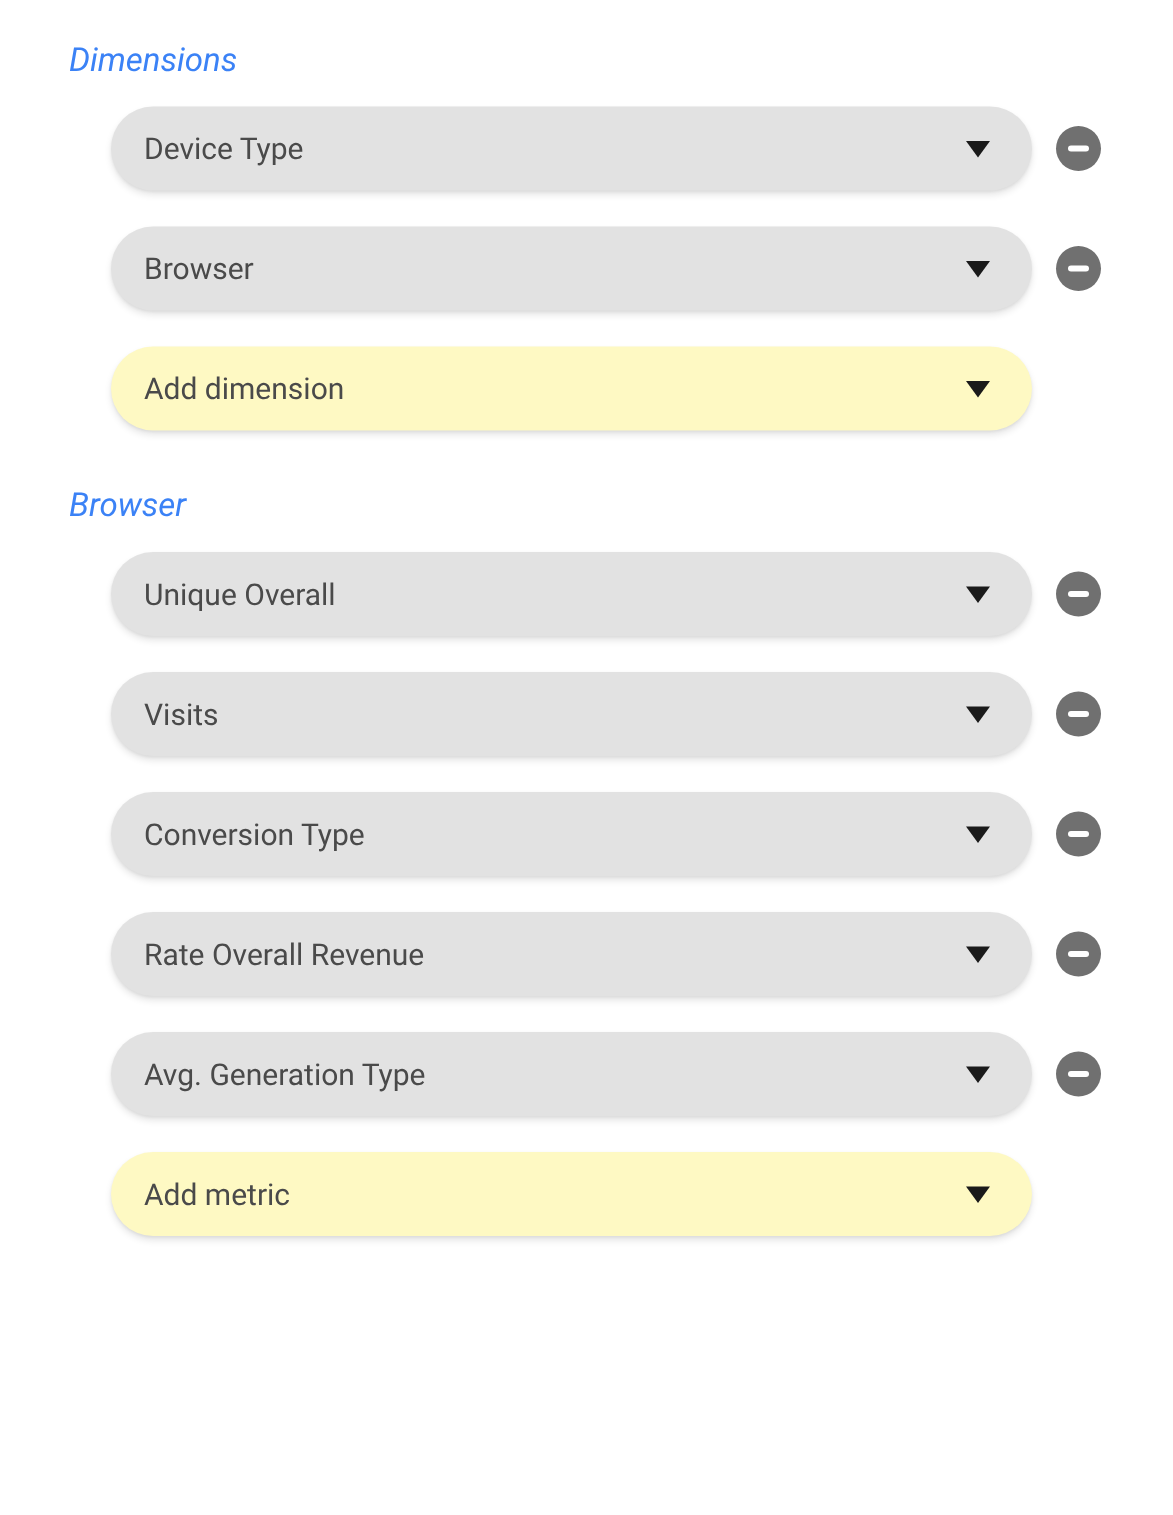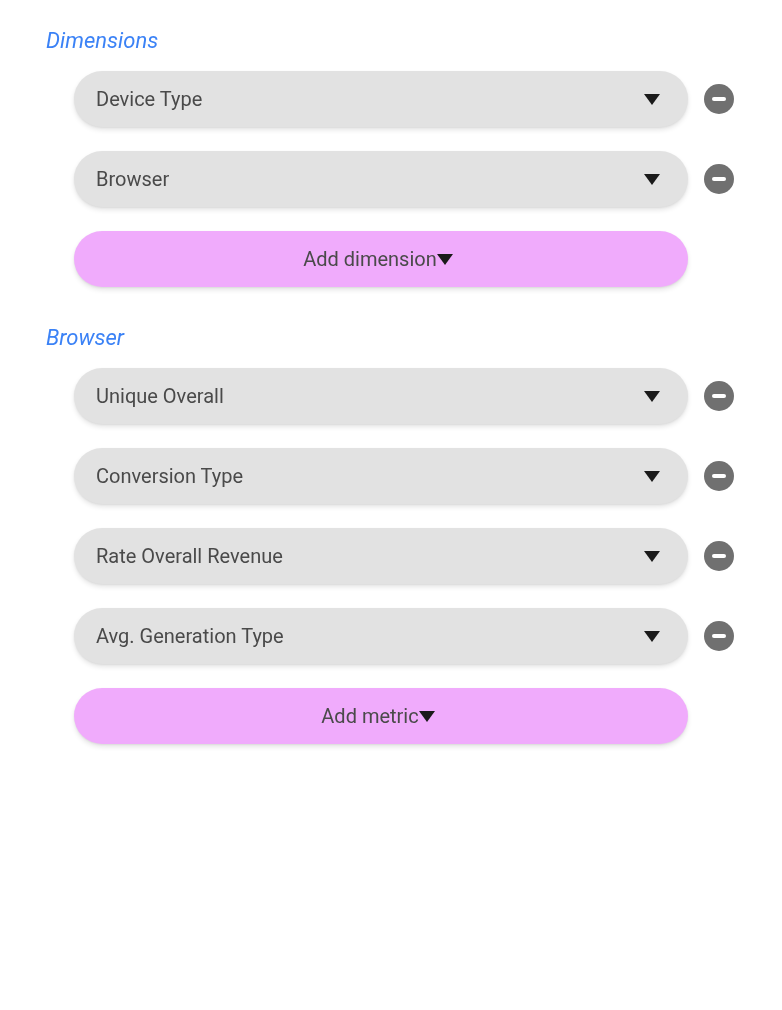--- a/index.html
+++ b/index.html
@@ -40,22 +40,21 @@
       background: #e2e2e2;
       display: flex;
       align-items: center;
       justify-content: space-between;
       padding: 0 28px 0 22px;
       box-shadow: 0 3px 5px rgba(0,0,0,0.10), 0 1px 2px rgba(0,0,0,0.06);
       cursor: pointer;
       user-select: none;
     }
     .pill.placeholder {
-      background: #f0abfc;
-      justify-content: center;
+      background: #fef9c3;
     }
     .pill-label {
       font-size: 20px;
       color: #4a4a4a;
       font-weight: 400;
     }
     .chevron {
       width: 0;
       height: 0;
       border-left: 8px solid transparent;
@@ -128,20 +127,27 @@
   <div class="rows">
 
     <div class="row">
       <div class="pill">
         <span class="pill-label">Unique Overall</span>
         <span class="chevron"></span>
       </div>
       <div class="remove-btn"></div>
     </div>
 
+    <div class="row">
+      <div class="pill">
+        <span class="pill-label">Visits</span>
+        <span class="chevron"></span>
+      </div>
+      <div class="remove-btn"></div>
+    </div>
 
     <div class="row">
       <div class="pill">
         <span class="pill-label">Conversion Type</span>
         <span class="chevron"></span>
       </div>
       <div class="remove-btn"></div>
     </div>
 
     <div class="row">

